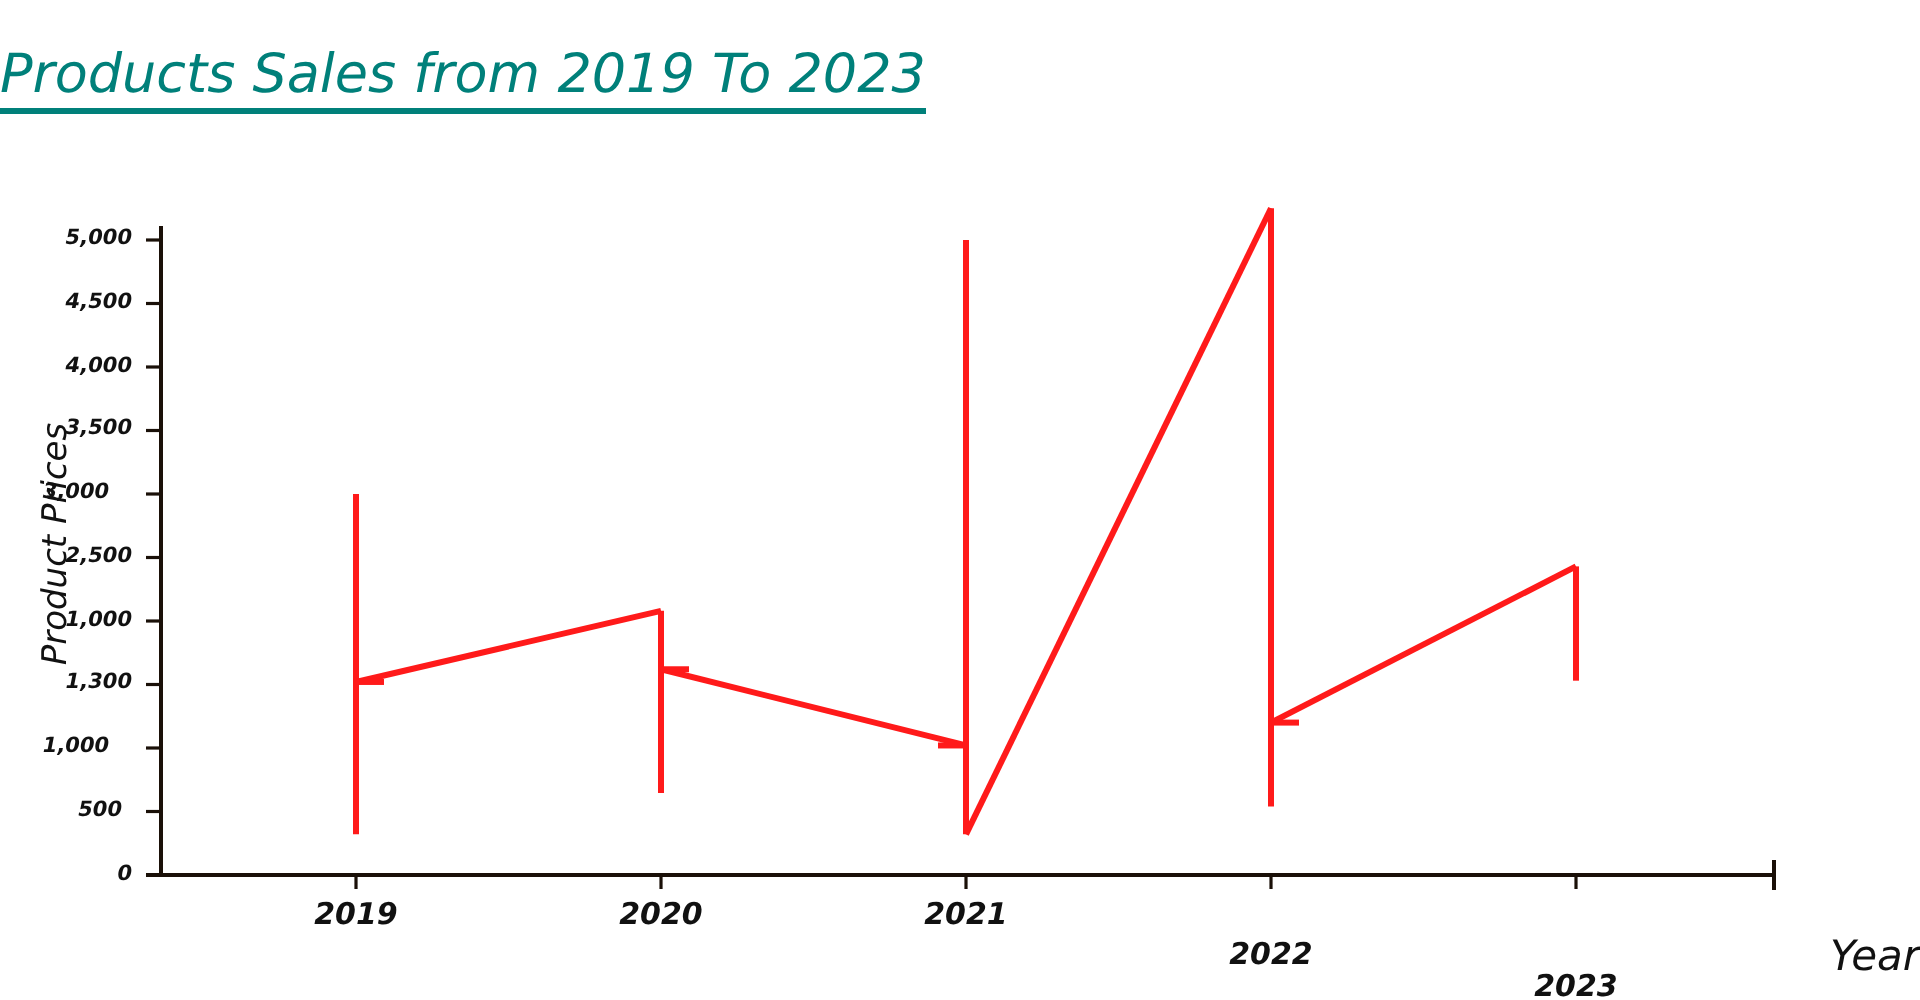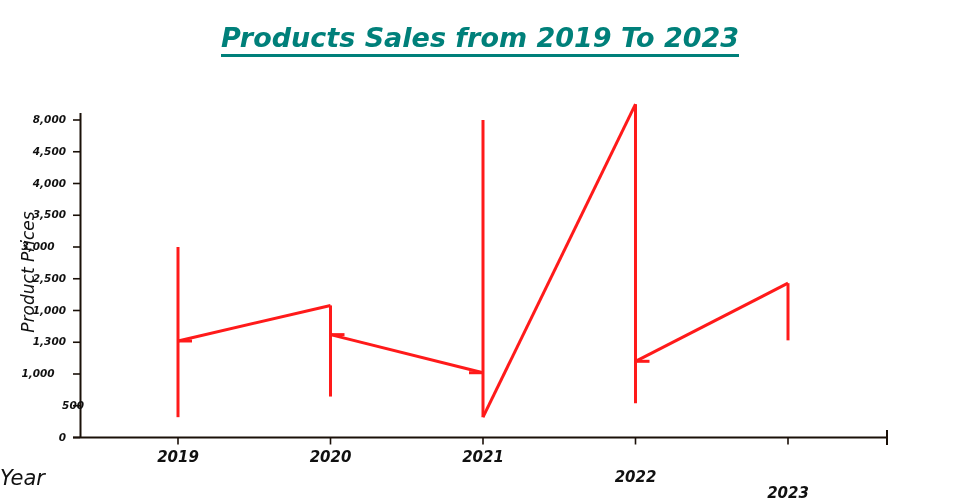--- a/index.html
+++ b/index.html
@@ -33,38 +33,38 @@
     left: 0;
     top: 0;
     width: 960px;
     height: 500px;
   }
   .chart-title {
     position: absolute;
     left: 0;
     top: 22px;
     width: 960px;
-    text-align: center;
+    text-align: left;
     color: #00807A;
     font-size: 27px;
-    font-weight: bold;
+    font-weight: normal;
     font-style: italic;
     font-family: "DejaVu Sans", sans-serif;
     letter-spacing: 0px;
   }
   .chart-title span {
     border-bottom: 3px solid #00807A;
     padding-bottom: 1px;
   }
   .axis-title-x {
     position: absolute;
     left: 0;
     top: 466px;
     width: 960px;
-    text-align: left;
+    text-align: right;
     color: #111111;
     font-size: 21px;
     font-style: italic;
     font-family: "DejaVu Sans", sans-serif;
   }
   .axis-title-y {
     position: absolute;
     left: -52px;
     top: 262px;
     width: 160px;
@@ -148,30 +148,30 @@
         <line x1="483" y1="120" x2="483" y2="417.18" stroke="#FF1A1A" stroke-width="3" stroke-linecap="butt"></line>
         <line x1="483" y1="372.73" x2="469" y2="372.73" stroke="#FF1A1A" stroke-width="3" stroke-linecap="butt"></line>
         <line x1="635.5" y1="104.125" x2="635.5" y2="403.21" stroke="#FF1A1A" stroke-width="3" stroke-linecap="butt"></line>
         <line x1="635.5" y1="361.3" x2="649.5" y2="361.3" stroke="#FF1A1A" stroke-width="3" stroke-linecap="butt"></line>
         <line x1="788" y1="283.195" x2="788" y2="340.345" stroke="#FF1A1A" stroke-width="3" stroke-linecap="butt"></line>
       </g>
   </svg>
 
   <div id="ylabel-layer">
       <div class="tick-label-y" style="left: 10px; top: 430.5px;">0</div>
-      <div class="tick-label-y" style="left: 28px; top: 398.75px;">500</div>
+      <div class="tick-label-y" style="left: 5px; top: 398.75px;">500</div>
       <div class="tick-label-y" style="left: 10px; top: 367px; text-align: center;">1,000</div>
       <div class="tick-label-y" style="left: 10px; top: 335.25px;">1,300</div>
       <div class="tick-label-y" style="left: 10px; top: 303.5px;">1,000</div>
       <div class="tick-label-y" style="left: 10px; top: 271.75px;">2,500</div>
       <div class="tick-label-y" style="left: 10px; top: 240px; text-align: center;">3,000</div>
       <div class="tick-label-y" style="left: 10px; top: 208.25px;">3,500</div>
       <div class="tick-label-y" style="left: 10px; top: 176.5px;">4,000</div>
       <div class="tick-label-y" style="left: 10px; top: 144.75px;">4,500</div>
-      <div class="tick-label-y" style="left: 10px; top: 113px;">8,000</div>
+      <div class="tick-label-y" style="left: 10px; top: 113px;">5,000</div>
     </div>
   <div id="xlabel-layer">
       <div class="tick-label-x" style="left: 148px; top: 447.5px;">2019</div>
       <div class="tick-label-x" style="left: 300.5px; top: 447.5px;">2020</div>
       <div class="tick-label-x" style="left: 453px; top: 447.5px;">2021</div>
       <div class="tick-label-x" style="left: 605.5px; top: 447.5px; margin-top: 20px;">2022</div>
       <div class="tick-label-x" style="left: 758px; top: 447.5px; margin-top: 36px;">2023</div>
     </div>
 
 </div>

